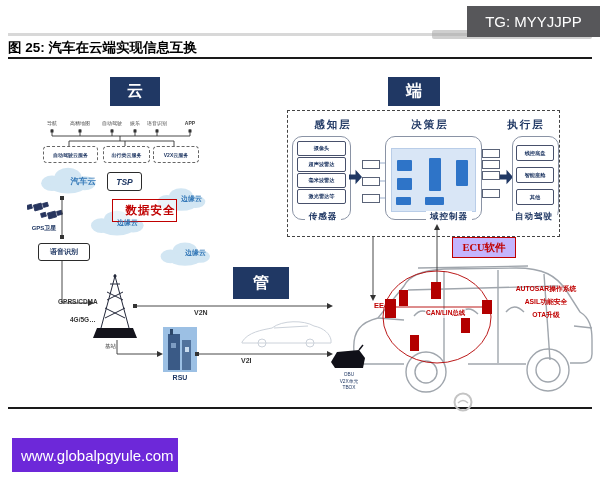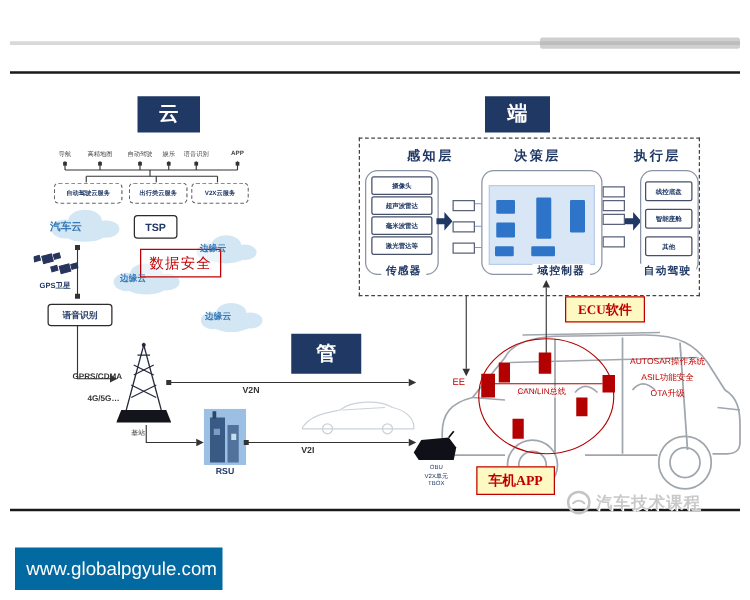--- a/index.html
+++ b/index.html
@@ -5,43 +5,45 @@
   html,body{margin:0;padding:0;background:#ffffff;}
   #stage{position:relative;width:600px;height:480px;background:#ffffff;overflow:hidden;
          font-family:"Liberation Sans",sans-serif;color:#222;}
   .abs{position:absolute;}
   .navybox{background:#203864;color:#fff;display:flex;align-items:center;justify-content:center;
            font-weight:bold;font-family:"Liberation Serif",serif;}
   .wbox{background:#fff;border:1.5px solid #2b2b2b;border-radius:3px;display:flex;align-items:center;
         justify-content:center;font-weight:bold;color:#203864;}
   .dashedbox{background:#fff;border:1px dashed #666;border-radius:4px;display:flex;align-items:center;
         justify-content:center;font-weight:bold;color:#203864;font-size:5px;}
-  .redbox{background:#fef9c3;border:1.5px solid #c00000;display:flex;align-items:center;justify-content:center;
+  .redbox{background:#c4b5fd;border:1.5px solid #c00000;display:flex;align-items:center;justify-content:center;
         font-weight:bold;color:#c00000;}
-  .cloudlabel{color:#3579b8;font-weight:bold;text-align:left;}
+  .cloudlabel{color:#3579b8;font-weight:bold;text-align:right;}
   .tinylbl{font-size:5px;color:#444;text-align:center;transform:translateX(-50%);white-space:nowrap;}
   .layerlbl{font-family:"Liberation Serif",serif;font-weight:bold;color:#203864;font-size:10.5px;
             text-align:center;letter-spacing:2px;}
   .grp{background:#fff;border:1.5px solid #8a93a5;border-radius:10px;}
   .sensorbox{background:#fff;border:1px solid #47506b;border-radius:2px;display:flex;align-items:center;
              justify-content:center;font-size:5.2px;font-weight:bold;color:#203864;white-space:nowrap;}
   .minibox{background:#fff;border:0.75px solid #5a6378;}
   .caption{background:#fff;font-family:"Liberation Serif",serif;font-weight:bold;color:#203864;
            font-size:8.5px;text-align:center;letter-spacing:1px;}
   .bluebit{background:#2e74c8;border-radius:1px;position:absolute;}
-  .redtxt{color:#c00000;font-weight:normal;white-space:nowrap;}
+  .redtxt{color:#c00000;font-weight:bold;white-space:nowrap;margin-left:12px;}
   svg{display:block;}
 </style>
 </head>
 <body>
 
 <div id="stage">
 
   <div class="abs" style="left:8px;top:33px;width:584px;height:3px;background:#d8d8d8;"></div>
   <div class="abs" style="left:432px;top:30px;width:160px;height:9px;background:#a8a8a8;opacity:.55;border-radius:2px;"></div>
+  <div class="abs" style="left:467px;top:6px;width:133px;height:31px;background:#57575a;color:#fff;font-size:15px;display:flex;align-items:center;justify-content:center;">TG: MYYJJPP</div>
+  <div class="abs" style="left:8px;top:39px;font-size:13.5px;font-weight:bold;color:#000;white-space:nowrap;">图 25: 汽车在云端实现信息互换</div>
   <div class="abs" style="left:8px;top:57px;width:584px;height:2px;background:#1a1a1a;"></div>
 
   <div class="abs" style="left:36px;top:165px;width:64px;height:30px;">
     <svg width="64" height="30" viewBox="0 0 100 46">
       <g fill="#d2e6f3">
           <ellipse cx="25" cy="28" rx="17" ry="12"></ellipse>
           <ellipse cx="50" cy="18" rx="21" ry="14"></ellipse>
           <ellipse cx="76" cy="28" rx="17" ry="11"></ellipse>
           <ellipse cx="50" cy="32" rx="28" ry="12"></ellipse>
         </g>
@@ -240,21 +242,21 @@
   <div class="abs tinylbl" style="left:112px;top:120px;">自动驾驶</div>
   <div class="abs tinylbl" style="left:135px;top:120px;">娱乐</div>
   <div class="abs tinylbl" style="left:157px;top:120px;">语音识别</div>
   <div class="abs tinylbl" style="left:190px;top:120px;font-weight:bold;">APP</div>
 
   <div class="abs dashedbox" style="left:43px;top:146px;width:53px;height:15px;">自动驾驶云服务</div>
   <div class="abs dashedbox" style="left:103px;top:146px;width:45px;height:15px;">出行类云服务</div>
   <div class="abs dashedbox" style="left:153px;top:146px;width:44px;height:15px;">V2X云服务</div>
 
   <div class="abs cloudlabel" style="left:40px;top:176px;width:56px;font-size:8.5px;">汽车云</div>
-  <div class="abs wbox" style="left:107px;top:172px;width:33px;height:17px;font-size:8.5px;font-family:'Liberation Sans',sans-serif;">TSP</div>
+  <div class="abs wbox" style="left:107px;top:172px;width:33px;height:17px;font-size:8.5px;font-family:'Liberation Sans',sans-serif;font-style:italic;">TSP</div>
 
   <div class="abs" style="left:112px;top:199px;width:63px;height:21px;border:1.5px solid #c00000;background:rgba(255,255,255,.55);display:flex;align-items:center;justify-content:center;">
     <span class="redtxt" style="font-size:11.5px;letter-spacing:1px;font-family:'Liberation Serif',serif;">数据安全</span>
   </div>
 
   <div class="abs cloudlabel" style="left:160px;top:194px;width:42px;font-size:7px;">边缘云</div>
   <div class="abs cloudlabel" style="left:96px;top:218px;width:42px;font-size:7px;">边缘云</div>
   <div class="abs cloudlabel" style="left:164px;top:248px;width:42px;font-size:7px;">边缘云</div>
 
   <div class="abs" style="left:27px;top:224px;width:34px;font-size:6px;font-weight:bold;color:#203864;text-align:center;">GPS卫星</div>
@@ -269,21 +271,21 @@
     <span>管</span>
   </div>
   <div class="abs" style="left:194px;top:309px;font-size:7px;font-weight:bold;color:#333;">V2N</div>
   <div class="abs" style="left:241px;top:357px;font-size:7px;font-weight:bold;color:#333;">V2I</div>
 
   <div class="abs navybox" style="left:388px;top:77px;width:52px;height:29px;font-size:16px;">
     <span>端</span>
   </div>
   <div class="abs" style="left:287px;top:110px;width:271px;height:125px;border:1.2px dashed #444;"></div>
 
-  <div class="abs layerlbl" style="left:303px;top:118px;width:60px;text-align:right;">感知层</div>
+  <div class="abs layerlbl" style="left:303px;top:118px;width:60px;">感知层</div>
   <div class="abs layerlbl" style="left:400px;top:118px;width:60px;">决策层</div>
   <div class="abs layerlbl" style="left:498px;top:118px;width:56px;">执行层</div>
 
   <div class="abs grp" style="left:292px;top:136px;width:57px;height:82px;"></div>
   <div class="abs sensorbox" style="left:297px;top:141px;width:47px;height:13px;">摄像头</div>
   <div class="abs sensorbox" style="left:297px;top:157px;width:47px;height:13px;">超声波雷达</div>
   <div class="abs sensorbox" style="left:297px;top:173px;width:47px;height:13px;">毫米波雷达</div>
   <div class="abs sensorbox" style="left:297px;top:189px;width:47px;height:13px;">激光雷达等</div>
   <div class="abs caption" style="left:305px;top:211px;width:36px;">传感器</div>
 
@@ -323,35 +325,33 @@
   <div class="abs sensorbox" style="left:516px;top:189px;width:36px;height:14px;">其他</div>
   <div class="abs caption" style="left:511px;top:211px;width:46px;">自动驾驶</div>
 
   <div class="abs redbox" style="left:452px;top:237px;width:62px;height:19px;font-size:10.5px;font-family:'Liberation Serif',serif;">ECU软件</div>
 
   <div class="abs redtxt" style="left:362px;top:301px;font-size:7.5px;">EE</div>
   <div class="abs redtxt" style="left:413px;top:309px;font-size:6.5px;background:rgba(255,255,255,.6);padding:0 1px;">CAN/LIN总线</div>
   <div class="abs redtxt" style="left:478px;top:284px;width:112px;text-align:center;font-size:6.8px;">AUTOSAR操作系统</div>
   <div class="abs redtxt" style="left:486px;top:297px;width:96px;text-align:center;font-size:6.8px;">ASIL功能安全</div>
   <div class="abs redtxt" style="left:494px;top:310px;width:80px;text-align:center;font-size:6.8px;">OTA升级</div>
-  <div class="abs redbox" style="left:381px;top:373px;width:61px;height:21px;font-size:11px;font-family:'Liberation Serif',serif;">车机APP</div>
 
   <div class="abs" style="left:330px;top:372px;width:38px;text-align:center;font-size:4.8px;line-height:6.5px;color:#203864;">
     <div>OBU</div>
     <div>V2X单元</div>
     <div>TBOX</div>
   </div>
 
   <div class="abs" style="left:8px;top:407px;width:584px;height:2px;background:#1a1a1a;"></div>
 
   <div class="abs" style="left:452px;top:391px;width:22px;height:22px;">
     <svg width="22" height="22" viewBox="0 0 22 22">
       <circle cx="11" cy="11" r="8.5" stroke="#c4c4c4" stroke-width="2" fill="none"></circle>
       <path d="M6,12 Q11,7 16,12" stroke="#c4c4c4" stroke-width="1.5" fill="none"></path>
     </svg>
   </div>
-  <div class="abs" style="left:477px;top:393px;font-size:13px;font-weight:bold;font-family:'Liberation Serif',serif;color:#c9c9c9;text-shadow:1px 1px 0 #fff;letter-spacing:1px;">汽车技术课程</div>
-
-  <div class="abs" style="left:12px;top:438px;width:166px;height:34px;background:#0369a1;display:flex;align-items:center;">
+
+  <div class="abs" style="left:12px;top:438px;width:166px;height:34px;background:#6d28d9;display:flex;align-items:center;">
     <span style="color:#fff;font-size:15px;padding-left:9px;">www.globalpgyule.com</span>
   </div>
 
 </div>
 
 </body></html>

